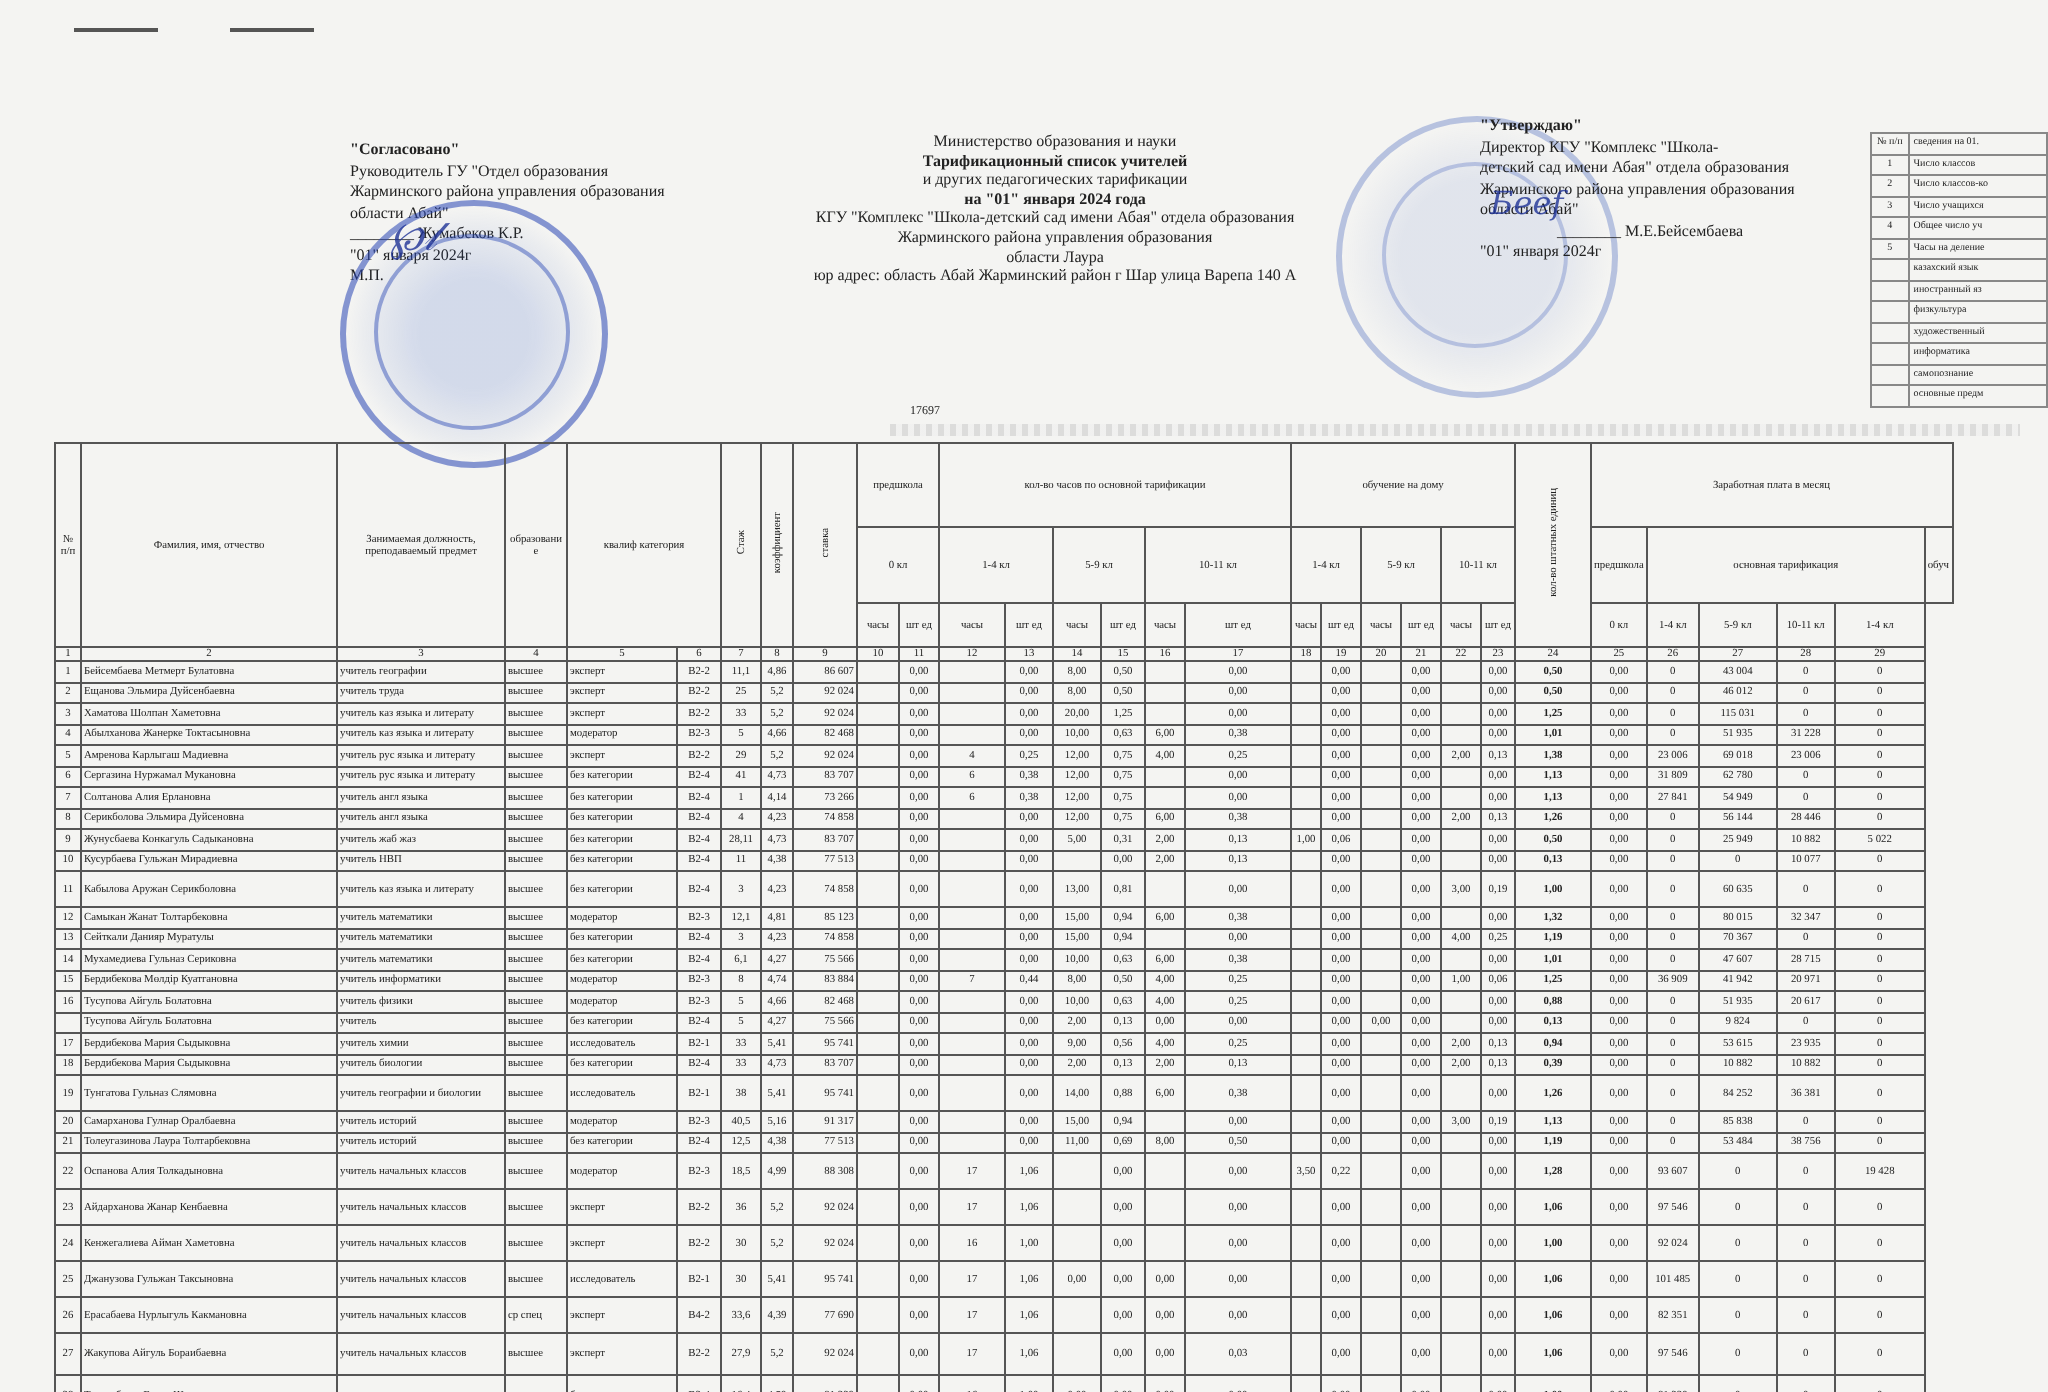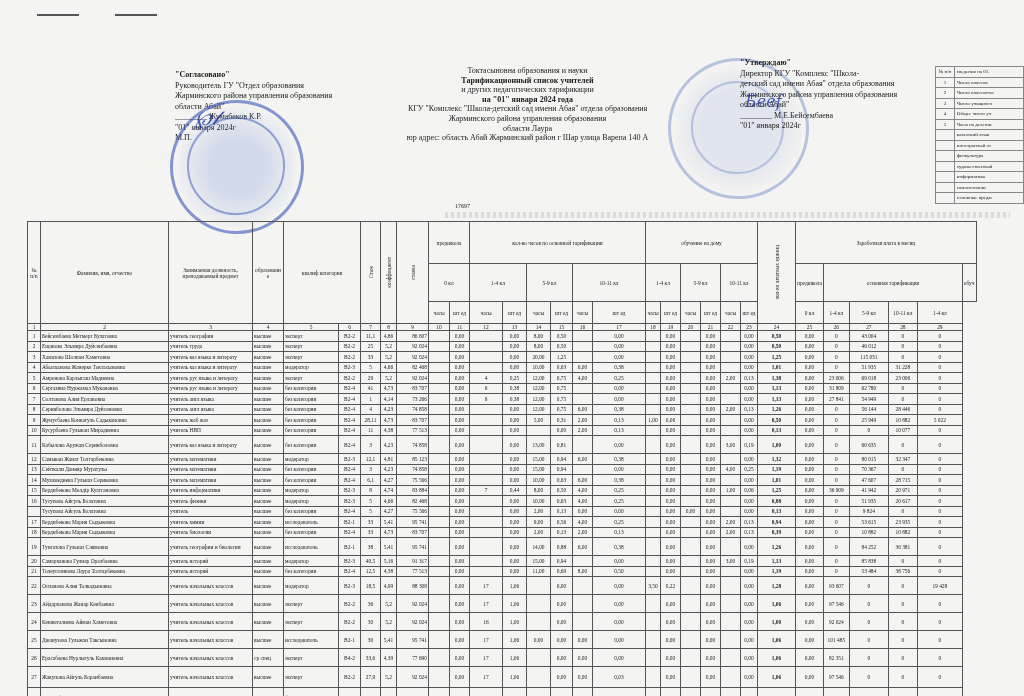--- a/index.html
+++ b/index.html
@@ -45,38 +45,38 @@
   <div>Жарминского района управления образования</div>
   <div>области Абай"</div>
   <div>________ Жумабеков К.Р.</div>
   <div>"01" января 2024г</div>
   <div>М.П.</div>
 </div>
 <div class="stamp s1"></div>
 <div class="sig" style="left:195px;top:104px;font-size:20px;">℘𝓁</div>
 
 <div class="center-title">
-  <div>Токтасыновна образования и науки</div>
+  <div>Министерство образования и науки</div>
   <div class="bold">Тарификационный список учителей</div>
   <div>и других педагогических тарификации</div>
   <div class="bold">на "01" января 2024 года</div>
   <div>КГУ "Комплекс "Школа-детский сад имени Абая" отдела образования</div>
   <div>Жарминского района управления образования</div>
   <div>области Лаура</div>
   <div>юр адрес: область Абай Жарминский район г Шар улица Варепа 140 А</div>
 </div>
 
 <div class="stamp s2"></div>
 <div class="approve-right">
   <div style="font-weight:bold">"Утверждаю"</div>
   <div>Директор КГУ "Комплекс "Школа-</div>
   <div>детский сад имени Абая" отдела образования</div>
   <div>Жарминского района управления образования</div>
   <div>области Абай"</div>
-  <div style="text-align:left">________ М.Е.Бейсембаева</div>
+  <div style="text-align:center">________ М.Е.Бейсембаева</div>
   <div>"01" января 2024г</div>
 </div>
 <div class="sig" style="left:745px;top:92px;font-size:16px;">Беef</div>
 
 <table class="side-table">
   <tbody>
       <tr>
         <td class="n">№ п/п</td>
         <td class="t">сведения на 01.</td>
       </tr>

